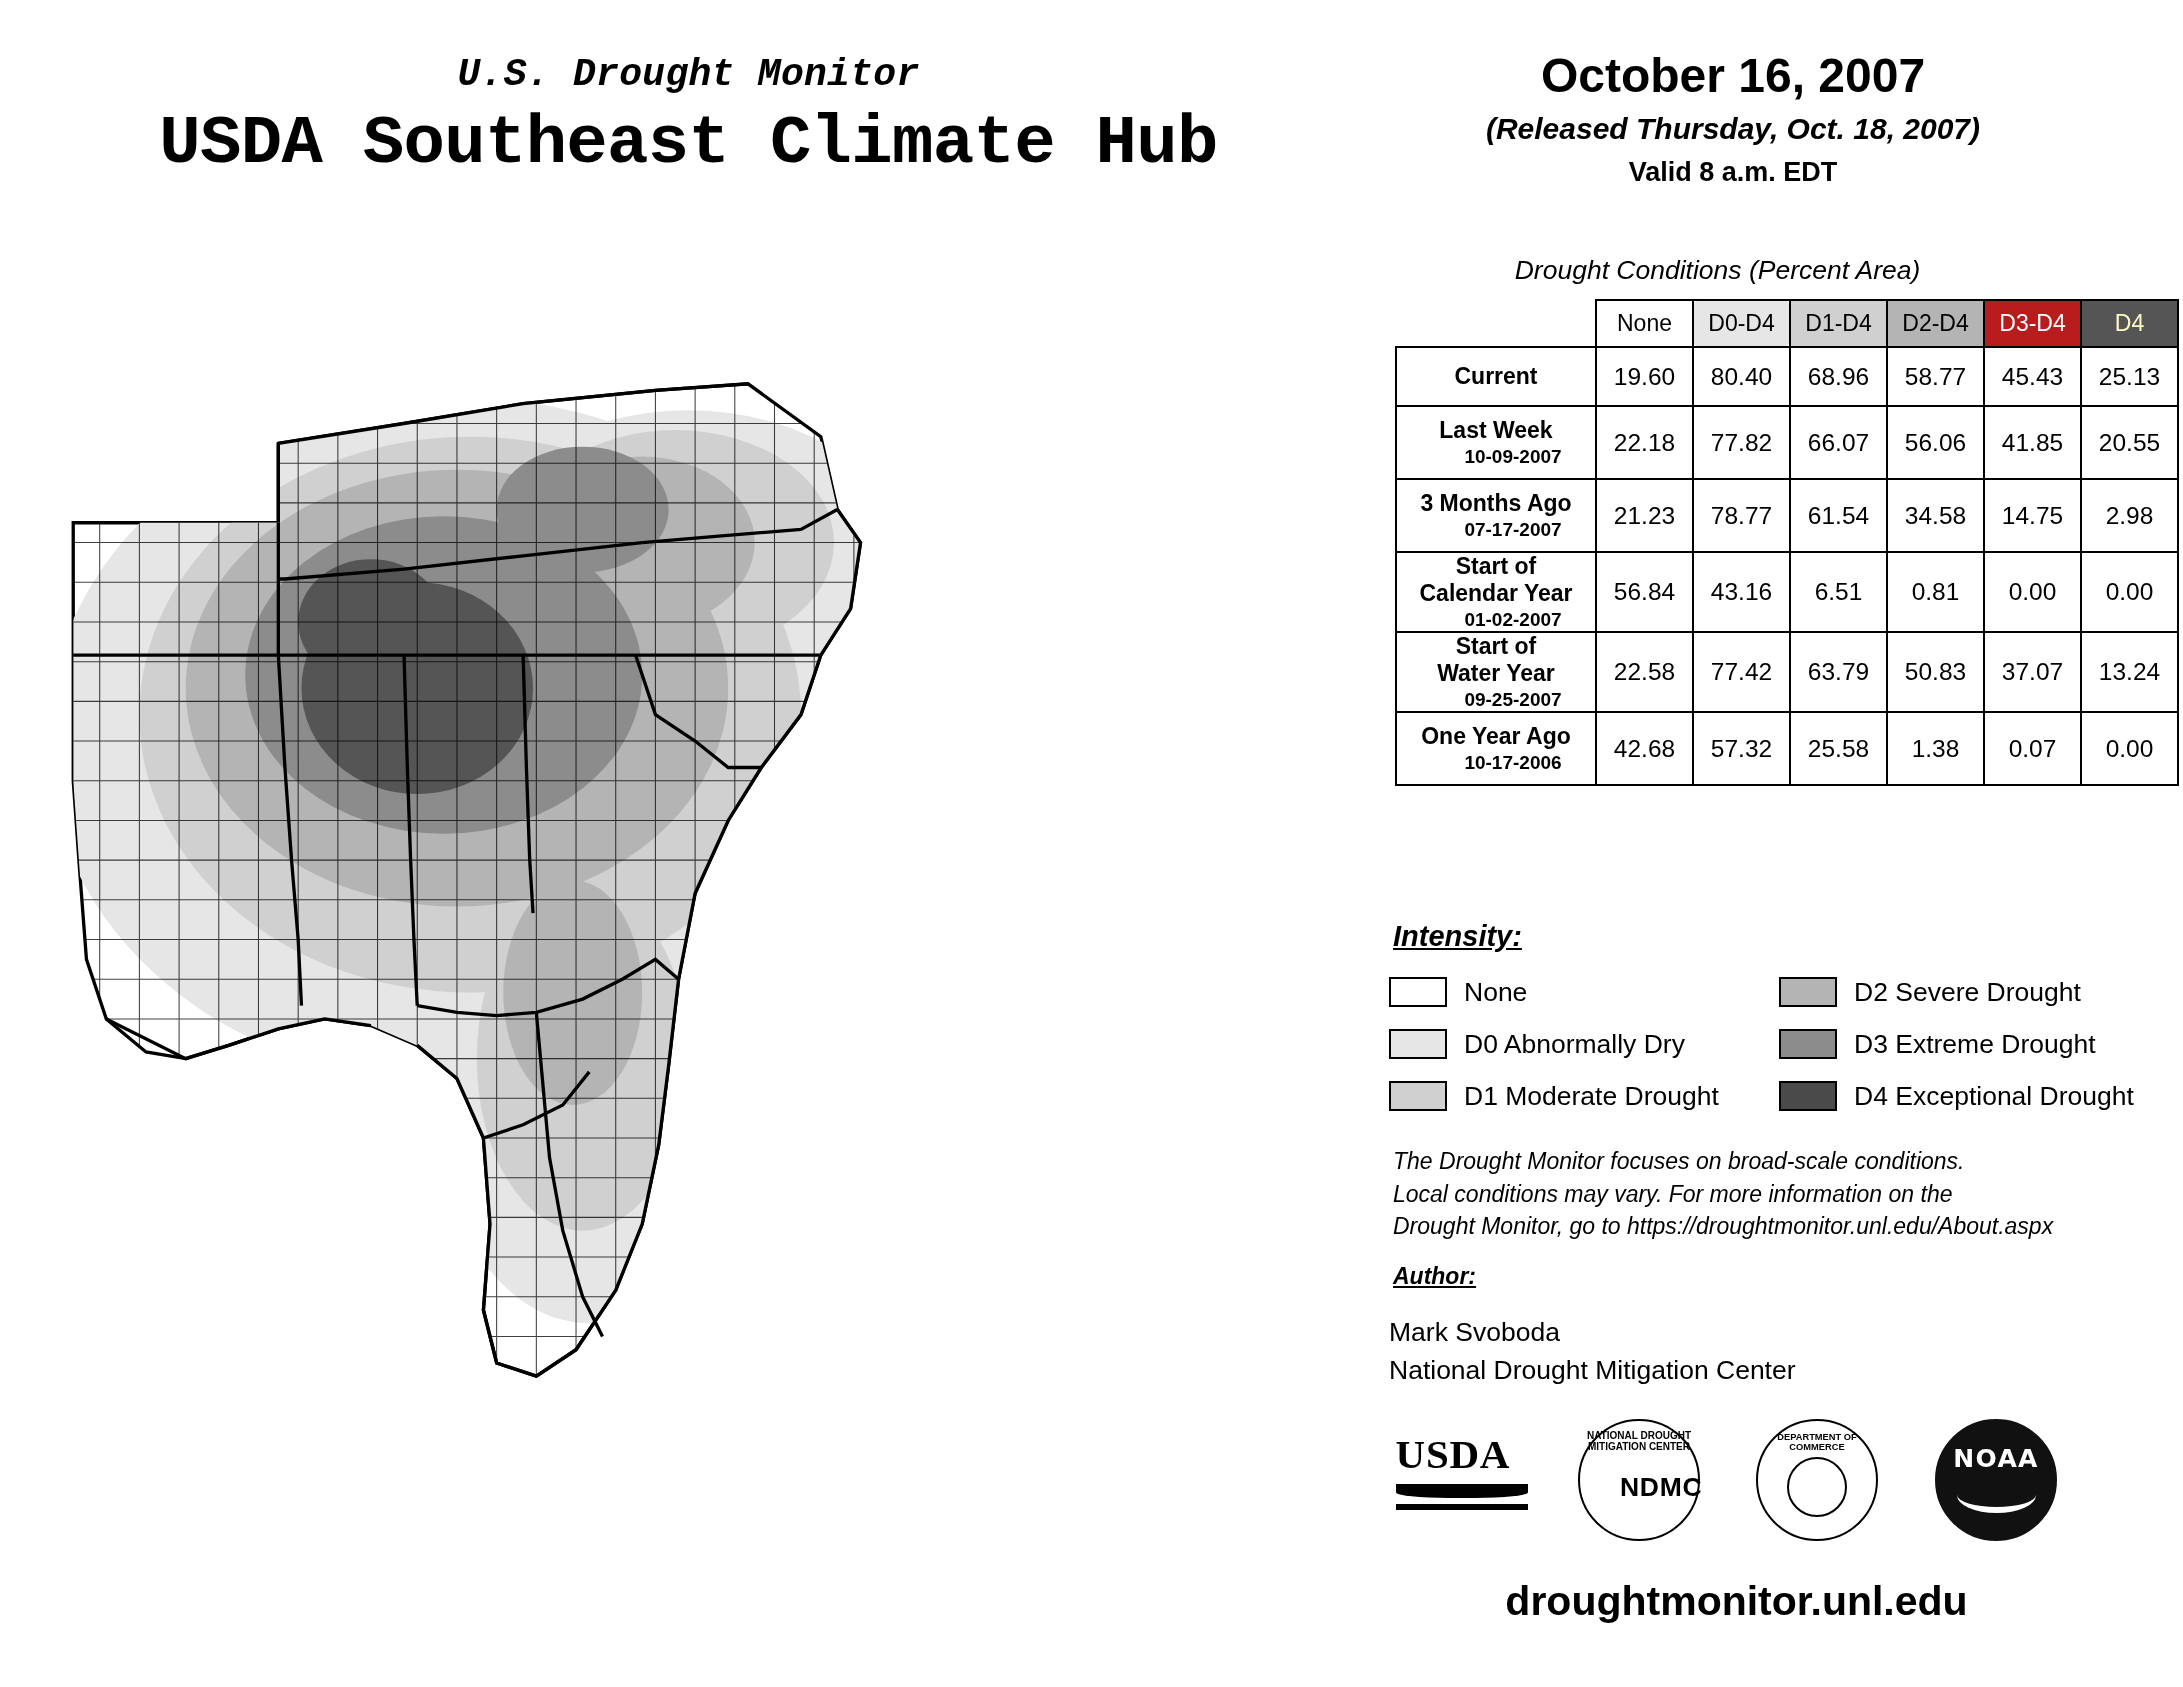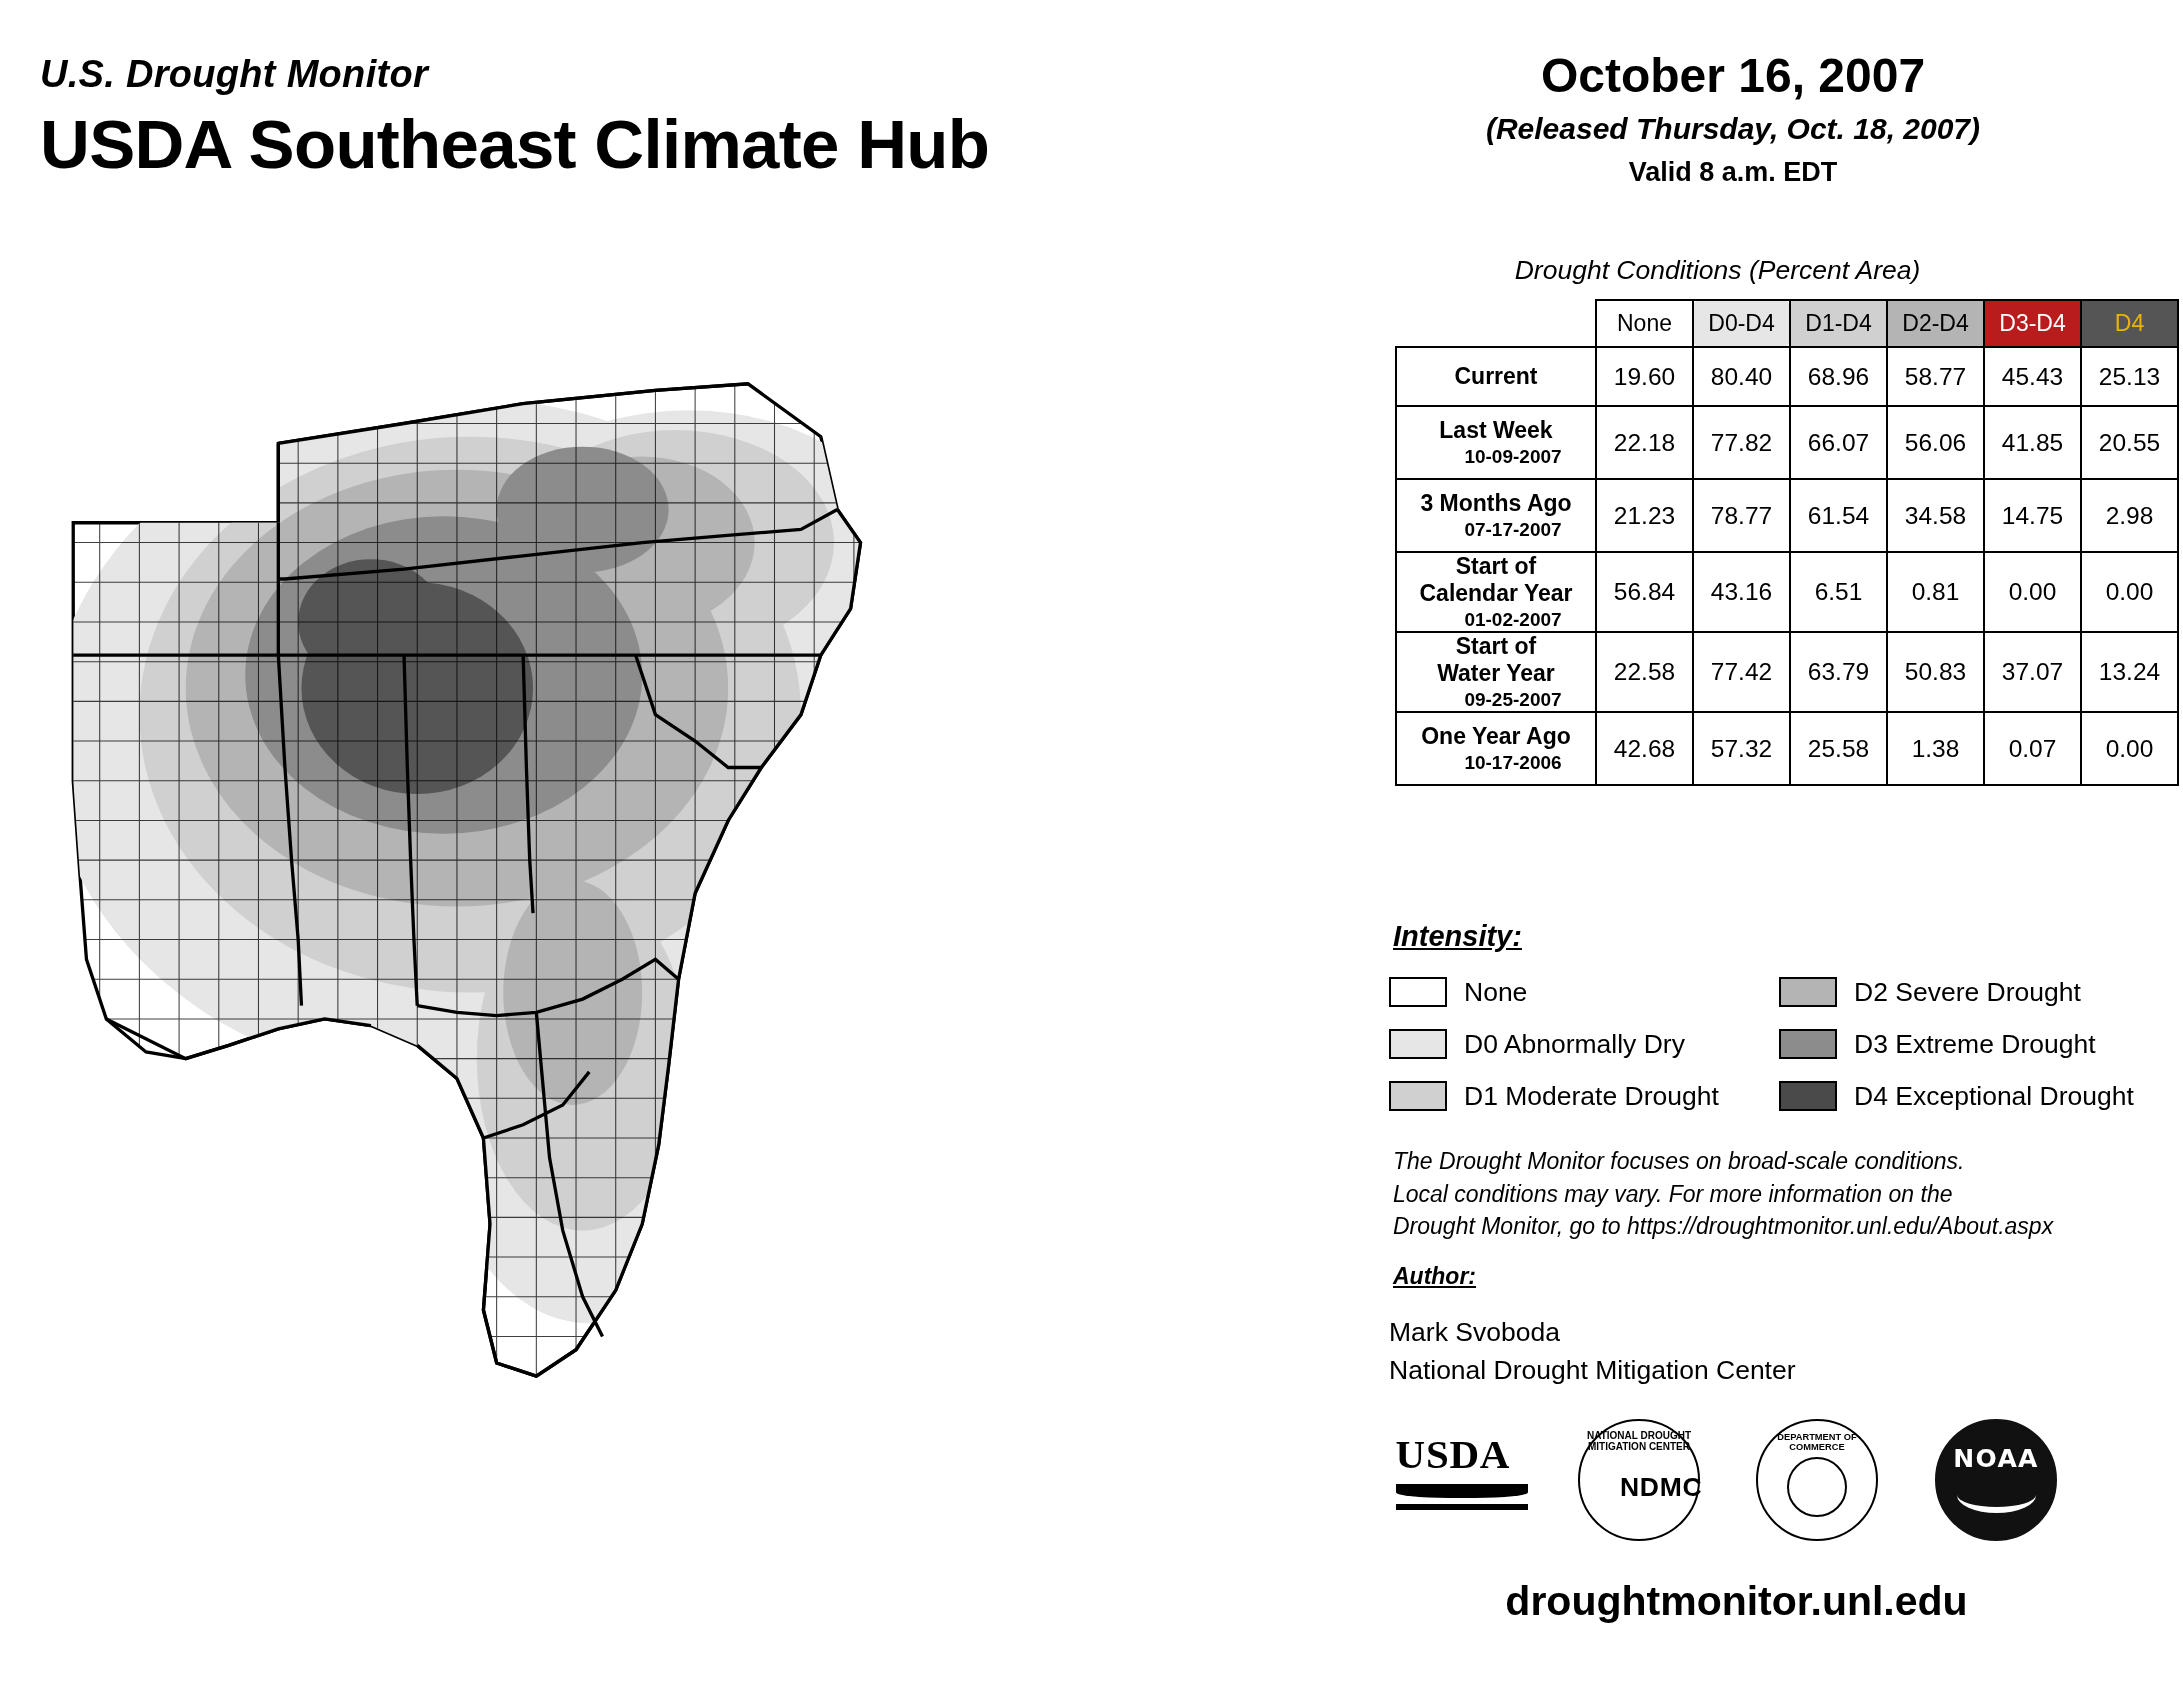--- a/index.html
+++ b/index.html
@@ -21,21 +21,22 @@
     width: 2183px;
     height: 1687px;
   }
 
   
   .hdr-left {
     position: absolute;
     left: 40px;
     top: 53px;
     width: 1297px;
-    text-align: left;
+    text-align: center;
+    font-family: Liberation Mono, monospace;
   }
   .hdr-sub {
     font-size: 38px;
     font-style: italic;
     font-weight: bold;
     letter-spacing: 0.3px;
   }
   .hdr-title {
     font-size: 69px;
     font-weight: bold;
@@ -95,21 +96,21 @@
     font-size: 23px;
   }
   table.dm thead th.corner {
     border: none;
   }
   .c-none { background: #ffffff; }
   .c-d0   { background: #e6e6e6; border-radius: 7px; }
   .c-d1   { background: #d0d0d0; }
   .c-d2   { background: #b4b4b4; }
   .c-d3   { background: #b91c1c; color: #ffffff; }
-  .c-d4   { background: #555555; color: #eab308; }
+  .c-d4   { background: #555555; color: #fef9c3; }
   .rowlabel {
     width: 198px;
     padding: 4px 6.6px;
     line-height: 1.15;
   }
   .rowlabel .rl-main {
     font-size: 23px;
     font-weight: bold;
     display: block;
   }

